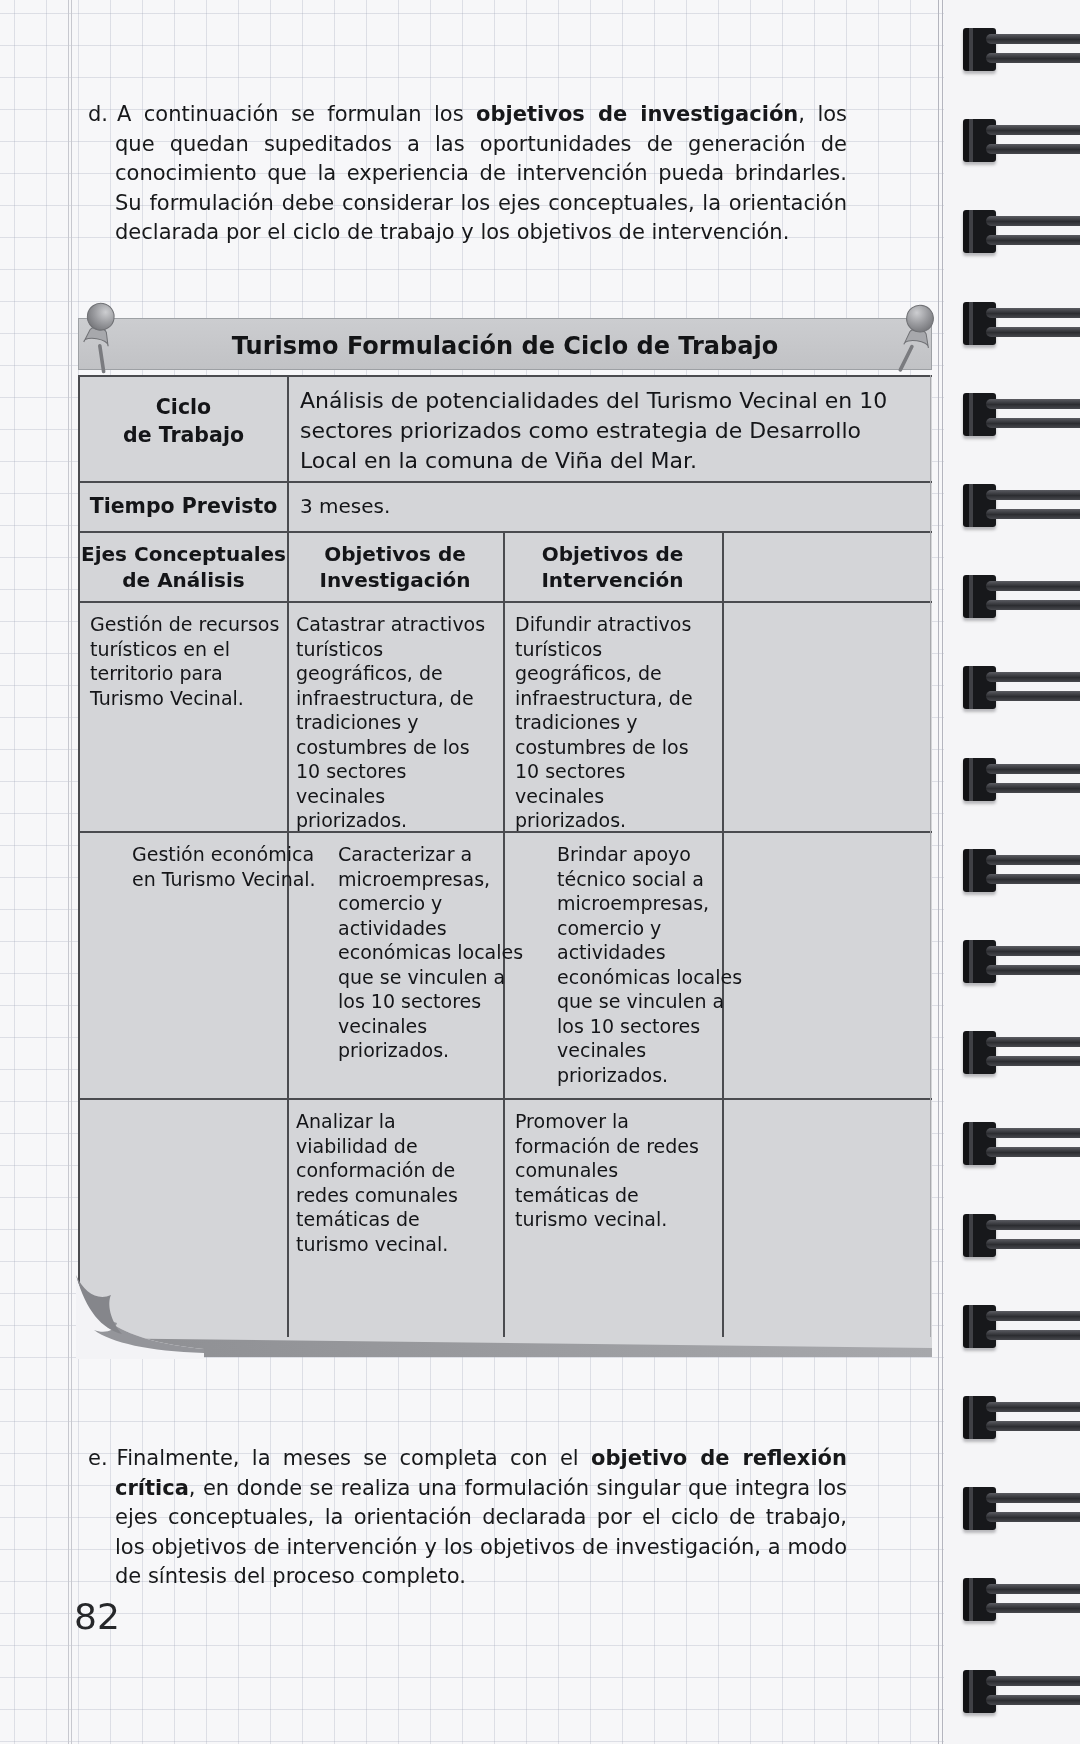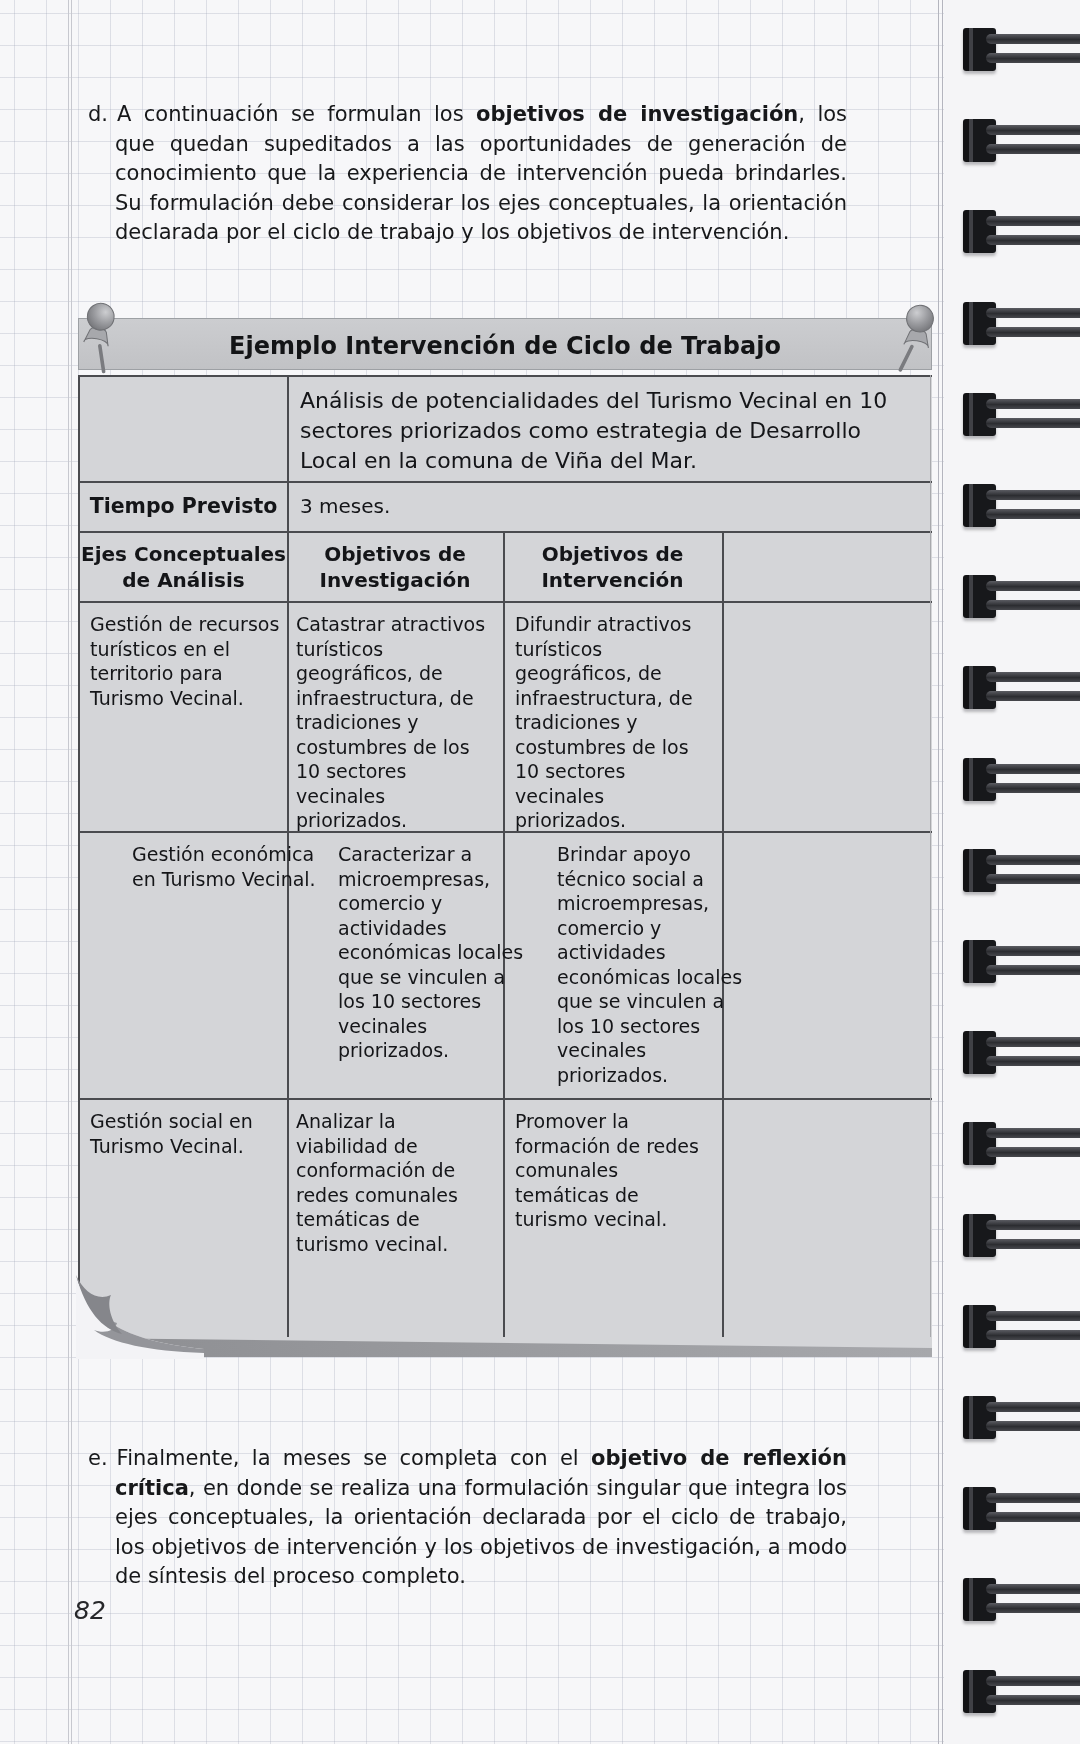--- a/index.html
+++ b/index.html
@@ -28,21 +28,21 @@
     background:linear-gradient(to bottom,#5b5c62,#2c2d31 55%,#47484d);}
   .w1{top:6px}.w2{top:25px}
 
   
   .para{position:absolute;left:115px;width:732px;font-size:21px;line-height:29.5px;
         color:#17181a;text-align:justify;text-indent:-27px;}
   .para-d{top:100px}
   .para-e{top:1444px}
   .para b{font-weight:700;}
   .marker{margin-right:9px;}
-  .pagenum{position:absolute;left:74px;top:1596px;font-size:25px;color:#26272a;font-style:italic;}
+  .pagenum{position:absolute;left:74px;top:1596px;font-size:36px;color:#26272a;}
 
   
   .sheet{position:absolute;left:78px;top:318px;width:854px;height:1040px;}
   .title-bar{position:absolute;left:0;top:0;width:854px;height:52px;box-sizing:border-box;
     background:linear-gradient(#cccdd0,#c1c2c5);border:1px solid #9da0a4;
     text-align:center;font-weight:700;font-size:24px;color:#131416;padding-top:13px;}
   .tbody{position:absolute;left:0;top:57px;width:854px;height:982px;background:#d4d5d8;}
   .hl{position:absolute;left:0;right:0;height:2px;background:#4a4b4f;}
   .hl-0{top:0}.hl-1{top:106px}.hl-2{top:156px}.hl-3{top:226px}.hl-4{top:456px}.hl-5{top:723px}
   .vb{position:absolute;width:2px;background:#4a4b4f;}
@@ -92,21 +92,21 @@
   <div class="vline pe1"></div>
   <div class="vline pe2"></div>
 
   <div class="para para-d">
     <span class="marker">d.</span><span>A continuación se formulan los </span><b>objetivos de investigación</b><span>, los que quedan supeditados a las oportunidades de generación de conocimiento que la experiencia de intervención pueda brindarles. Su formulación debe considerar los ejes conceptuales, la orientación declarada por el ciclo de trabajo y los objetivos de intervención.</span>
   </div>
 
   <div class="sheet">
 
     <div class="title-bar">
-      <span>Ejemplo Intervención de Ciclo de Trabajo</span>
+      <span>Turismo Formulación de Ciclo de Trabajo</span>
     </div>
 
     <svg class="pushpin pin-left" width="46" height="72" viewBox="0 0 40 70">
       <defs>
         <radialGradient id="ph" cx="35%" cy="30%" r="75%">
           <stop offset="0" stop-color="#cdced1"></stop>
             <stop offset="55%" stop-color="#9b9ca0"></stop>
             <stop offset="1" stop-color="#76777b"></stop>
         </radialGradient>
       </defs>
@@ -128,20 +128,22 @@
       <div class="hl hl-3"></div>
       <div class="hl hl-4"></div>
       <div class="hl hl-5"></div>
       <div class="vb vb-left"></div>
       <div class="vb vb-1"></div>
       <div class="vb vb-2"></div>
       <div class="vb vb-3"></div>
       <div class="vb vb-right"></div>
       <div class="bshadow"></div>
 
+      <div class="cell lbl pre c-ciclo-label">Ciclo
+de Trabajo</div>
       <div class="cell c-ciclo-value">Análisis de potencialidades del Turismo Vecinal en 10 sectores priorizados como estrategia de Desarrollo Local en la comuna de Viña del Mar.</div>
 
       <div class="cell lbl c-tiempo-label">Tiempo Previsto</div>
       <div class="cell c-tiempo-value">3 meses.</div>
 
       <div class="cell hdr pre c-h1">Ejes Conceptuales
 de Análisis</div>
       <div class="cell hdr pre c-h2">Objetivos de
 Investigación</div>
       <div class="cell hdr pre c-h3">Objetivos de
@@ -151,21 +153,20 @@
       <div class="cell col1 row1">Gestión de recursos turísticos en el territorio para Turismo Vecinal.</div>
       <div class="cell col2 row1">Catastrar atractivos turísticos geográficos, de infraestructura, de tradiciones y costumbres de los 10 sectores vecinales priorizados.</div>
       <div class="cell col3 row1">Difundir atractivos turísticos geográficos, de infraestructura, de tradiciones y costumbres de los 10 sectores vecinales priorizados.</div>
       <div class="cell col4 row1"></div>
 
       <div class="cell col1 row2">Gestión económica en Turismo Vecinal.</div>
       <div class="cell col2 row2">Caracterizar a microempresas, comercio y actividades económicas locales que se vinculen a los 10 sectores vecinales priorizados.</div>
       <div class="cell col3 row2">Brindar apoyo técnico social a microempresas, comercio y actividades económicas locales que se vinculen a los 10 sectores vecinales priorizados.</div>
       <div class="cell col4 row2"></div>
 
-      <div class="cell col1 row3">Gestión social en Turismo Vecinal.</div>
       <div class="cell col2 row3">Analizar la viabilidad de conformación de redes comunales temáticas de turismo vecinal.</div>
       <div class="cell col3 row3">Promover la formación de redes comunales temáticas de turismo vecinal.</div>
       <div class="cell col4 row3"></div>
 
       <svg class="curl" width="128" height="86" viewBox="0 0 128 86">
         <path d="M0 86 L0 2 C12 44 46 68 128 76 L128 86 Z" fill="#f3f3f6"></path>
         <path d="M0 2 C12 44 46 68 128 76 L128 80 C72 78 36 70 18 57 C28 61 39 58 41 50 C25 46 8 27 0 2 Z" fill="#94959a"></path>
         <path d="M0 2 C10 38 26 56 46 61 C34 48 31 30 35 22 C22 28 8 20 0 2 Z" fill="#85868b"></path>
       </svg>
     </div>

